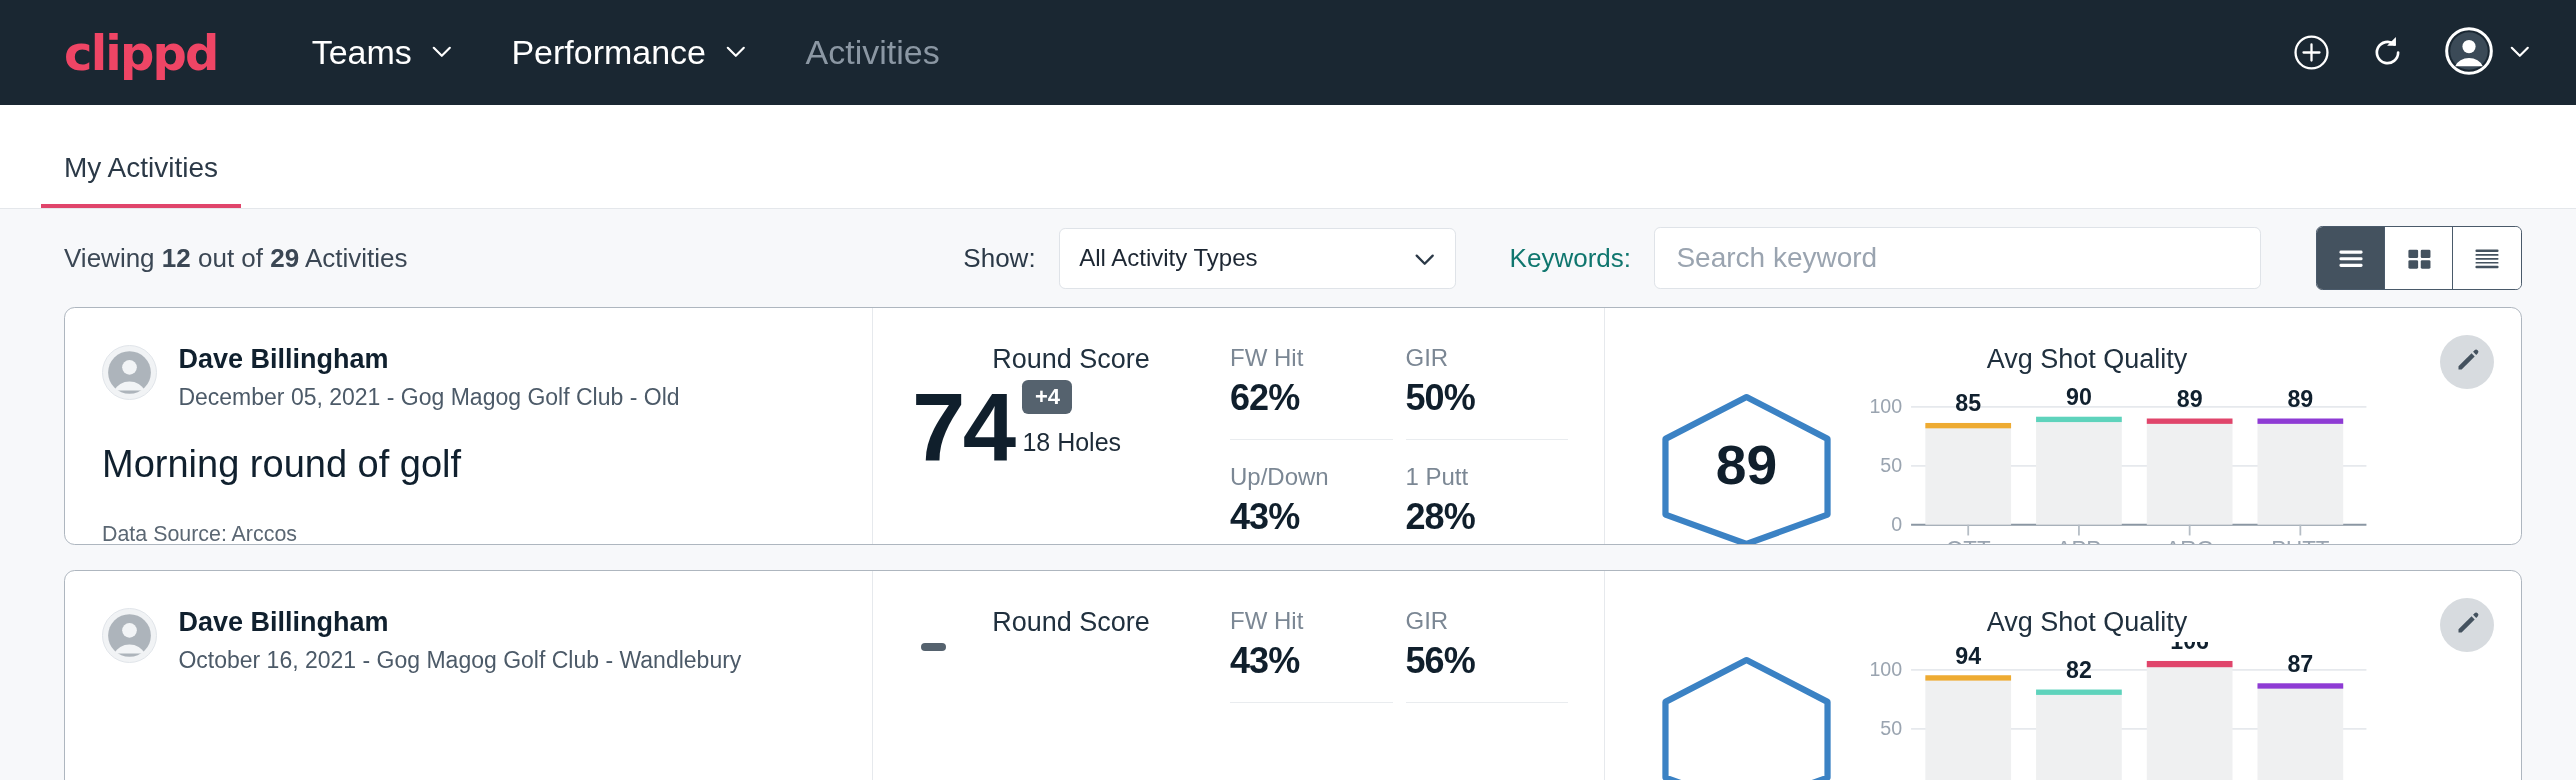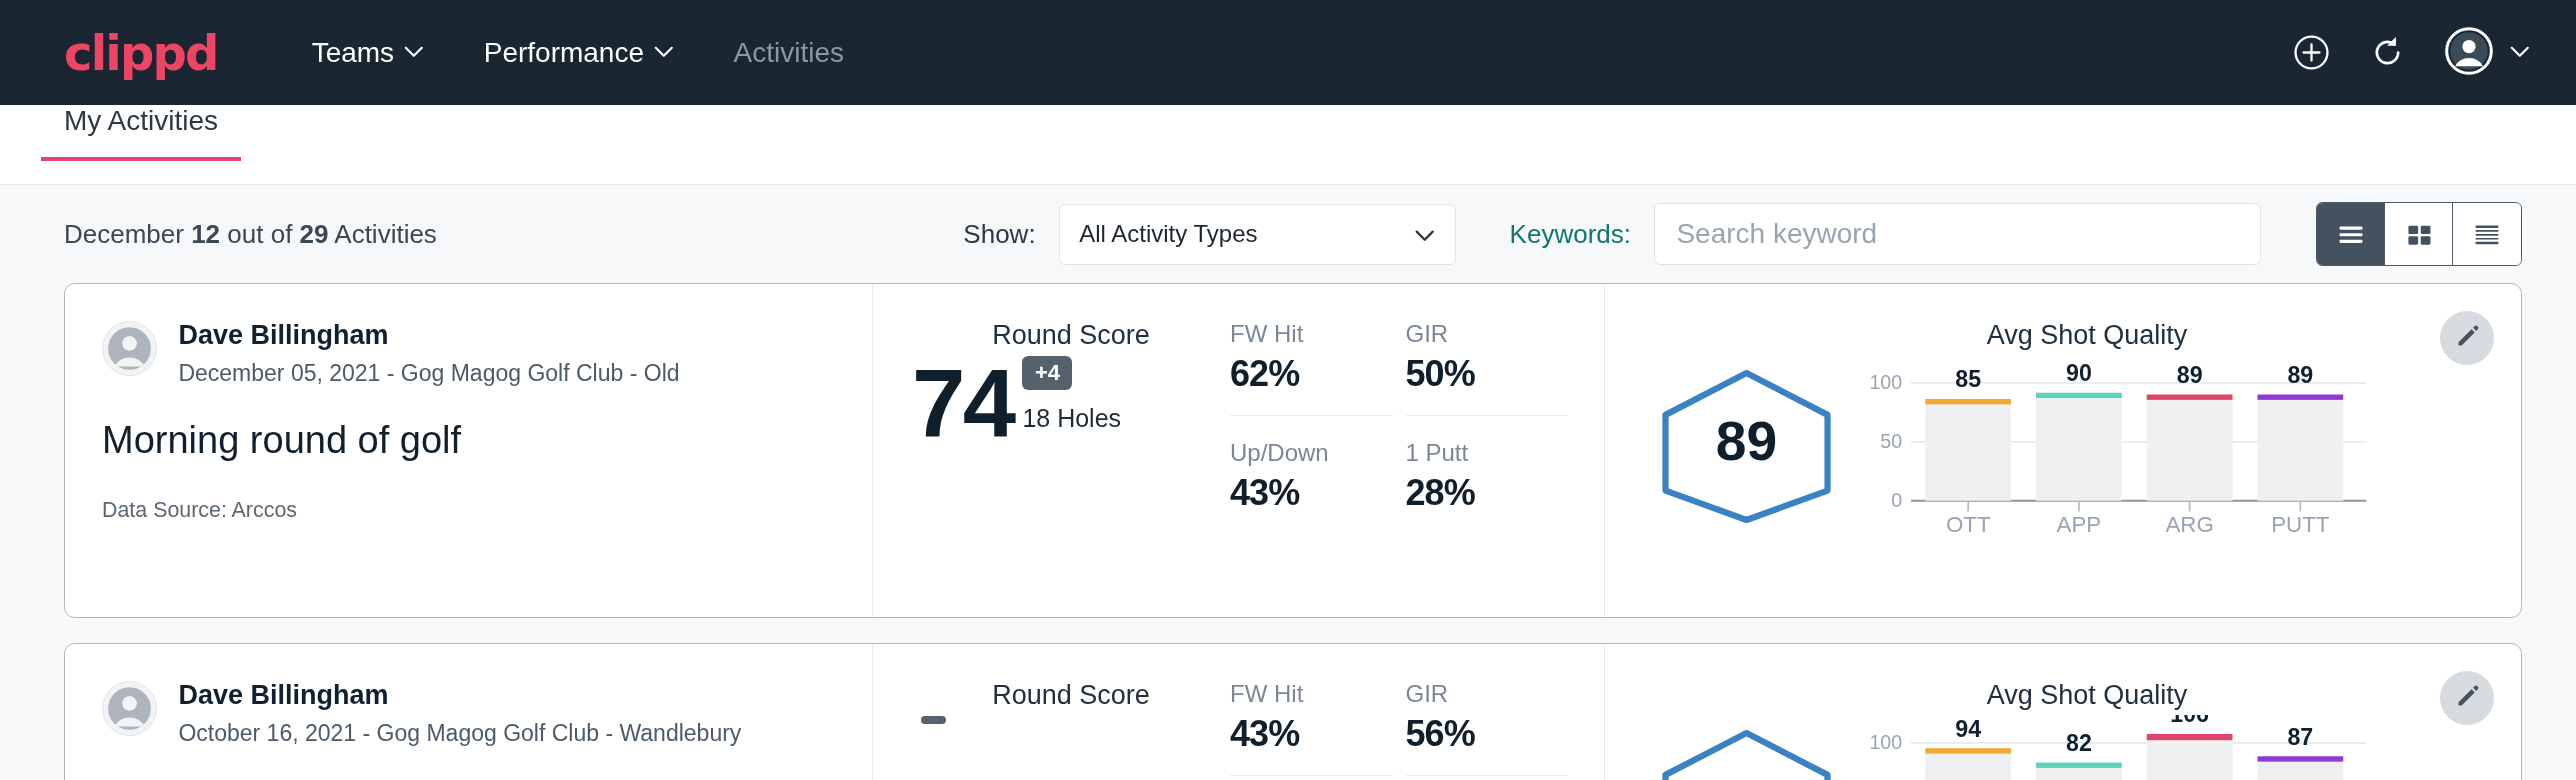--- a/index.html
+++ b/index.html
@@ -22,39 +22,39 @@
   .logo {
     font-size: 48px;
     font-weight: 700;
     color: #ef4565;
     letter-spacing: -1.8px;
     margin-right: 64px;
     font-family: "DejaVu Sans", sans-serif;
   }
   .nav-items { display:flex; align-items:center; gap: 0px; }
   .nav-item {
-    display:flex; align-items:center; gap:10px;
-    color:#ffffff; font-size: 28px;
+    display:flex; align-items:center; gap:20px;
+    color:#ffffff; font-size: 34px;
     padding: 0 30px; height: 105px; line-height:105px;
     cursor:pointer; white-space: nowrap;
   }
   .nav-item.muted { color:#8b97a3; }
   .chev { display:inline-block; }
   .chev svg { display:block; }
   .nav-right {
     margin-left:auto; display:flex; align-items:center; gap: 37px;
   }
   .icon-btn { cursor:pointer; display:flex; align-items:center; justify-content:center; }
   .avatar-wrap { display:flex; align-items:center; gap:16px; cursor:pointer; }
 
   
   .tabbar {
-    height: 80px;
+    height: 104px;
     background: #ffffff;
-    display:flex; align-items:flex-start;
+    display:flex; align-items:flex-end;
     padding-left: 41px;
     border-bottom: 0.9px solid #e4e7eb;
   }
   .tab {
     font-size: 28px; color:#2e3d4d;
     padding: 0 23px 19.6px 23px;
     border-bottom: 4.5px solid transparent;
     cursor:pointer;
   }
   .tab.active { border-bottom-color:#e0456b; color:#2b3947; }
@@ -100,21 +100,21 @@
   }
   .vt-btn:last-child { border-right:none; }
   .vt-btn.active { background:#44525f; }
 
   
   .cards { padding: 0 54px 0 64px; }
   .card {
     background:#fff;
     border:0.9px solid #aeb6bf;
     border-radius:10.7px;
-    height: 335px;
+    height: 238px;
     display:flex;
     position:relative;
     margin-bottom: 25px;
     overflow:hidden;
   }
   .card-col-info {
     width: 808px;
     padding: 37px 0 0 37px;
     border-right: 0.9px solid #e6e9ed;
     position:relative;
@@ -250,21 +250,21 @@
     </div>
   </div>
 </div>
 
 <div class="tabbar">
   <div class="tab active">My Activities</div>
 </div>
 
 <div class="toolbar">
   <div class="viewing">
-    <span>December </span><b>12</b><span> out of </span><b>29</b><span> Activities</span>
+    <span>Viewing </span><b>12</b><span> out of </span><b>29</b><span> Activities</span>
   </div>
 
   <div class="toolbar-mid">
     <span class="show-label">Show:</span>
 
     <div class="select">
       <span>All Activity Types</span>
       <span class="sel-chev">
         <svg width="21.4" height="13.4" viewBox="0 0 24 15">
             <path d="M3 3 L12 12 L21 3" fill="none" stroke="#2b3947" stroke-width="2.6" stroke-linecap="round" stroke-linejoin="round"></path>

